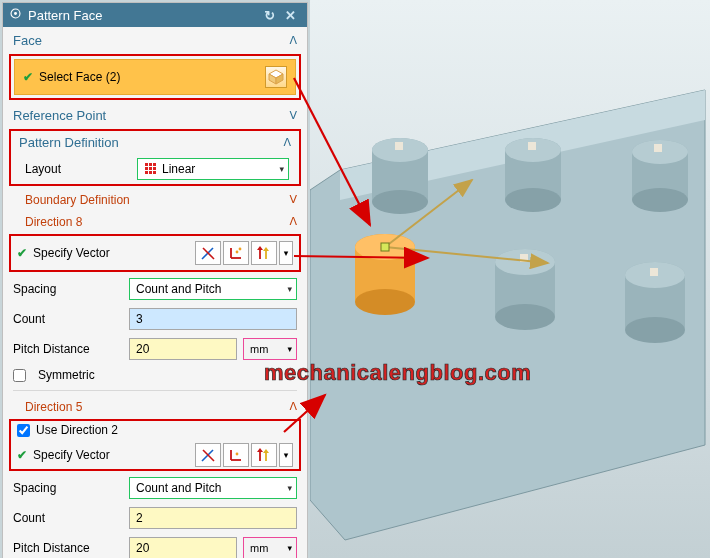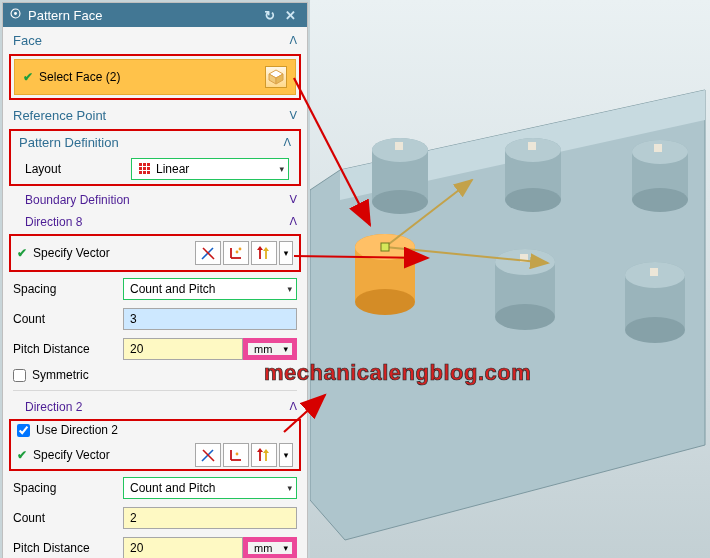--- a/index.html
+++ b/index.html
@@ -39,21 +39,21 @@
   .section-hdr {
     color: #2f6e92;
     padding: 6px 10px 4px 10px;
     display: flex;
     align-items: center;
     font-size: 13px;
     text-align: right;
   }
   .section-hdr .caret { margin-left: auto; color: #2f6e92; font-size: 11px; }
   .sub-hdr {
-    color: #4c1d95;
+    color: #c2410c;
     padding: 5px 10px 3px 22px;
     display: flex;
     font-size: 12px;
   }
   .sub-hdr .caret { margin-left: auto; font-size: 11px; }
   .redbox {
     border: 2px solid #d60000;
     margin: 2px 6px;
   }
   .selectface-row {
@@ -70,20 +70,21 @@
     background: linear-gradient(#fff7e6, #ffd98a);
     border: 1px solid #d19a2b;
     display: flex; align-items: center; justify-content: center;
     margin-left: auto;
   }
   .cube-ico svg { display:block }
   .row {
     display: flex;
     align-items: center;
     padding: 4px 10px;
+    gap: 6px;
   }
   .row > label { flex: 0 0 110px; }
   .layout-row label { padding-left: 4px; }
   .dd {
     flex: 1;
     height: 22px;
     border: 1px solid #22c55e;
     background: #fff;
     display: flex;
     align-items: center;
@@ -99,21 +100,21 @@
     height: 22px;
     border: 1px solid #a7a7a7;
     background: #fef9c3;
     padding: 0 6px;
     display: flex;
     align-items: center;
   }
   .selected-field { background: #cde8ff; }
   .unit-dd {
     width: 54px; height: 22px;
-    border: 5px solid #ec4899;
+    border: 1px solid #ec4899;
     background: #f3f3f3;
     display: flex; align-items: center;
     padding-left: 6px; position: relative; font-size: 11px;
   }
   .unit-dd .dd-caret { position: absolute; right:4px; font-size:9px; }
   .btn-grp {
     display: flex;
     margin-left: auto;
     gap: 2px;
   }
@@ -327,21 +328,21 @@
     </div>
   </div>
   <div class="row indent">
     <input type="checkbox" class="chk" style="">
     <span>Symmetric</span>
   </div>
 
   <div class="divider"></div>
 
   <div class="sub-hdr">
-    <span>Direction 2</span>
+    <span>Direction 5</span>
     <span class="caret">ᐱ</span>
   </div>
 
   <div class="redbox" style="padding:2px 6px">
     <div style="display:flex; align-items:center; margin-bottom:6px">
       <input type="checkbox" class="chk" checked="" style="">
       <span>Use Direction 2</span>
     </div>
     <div style="display:flex; align-items:center">
       <span class="check">✔</span>

